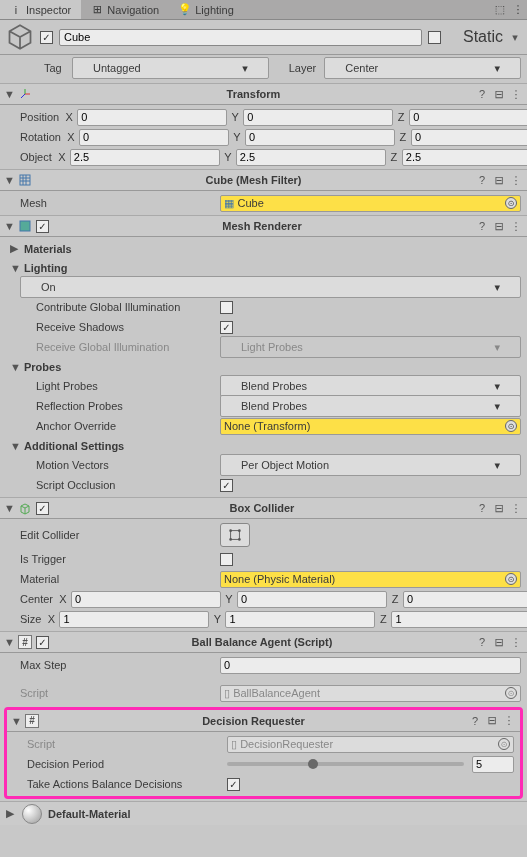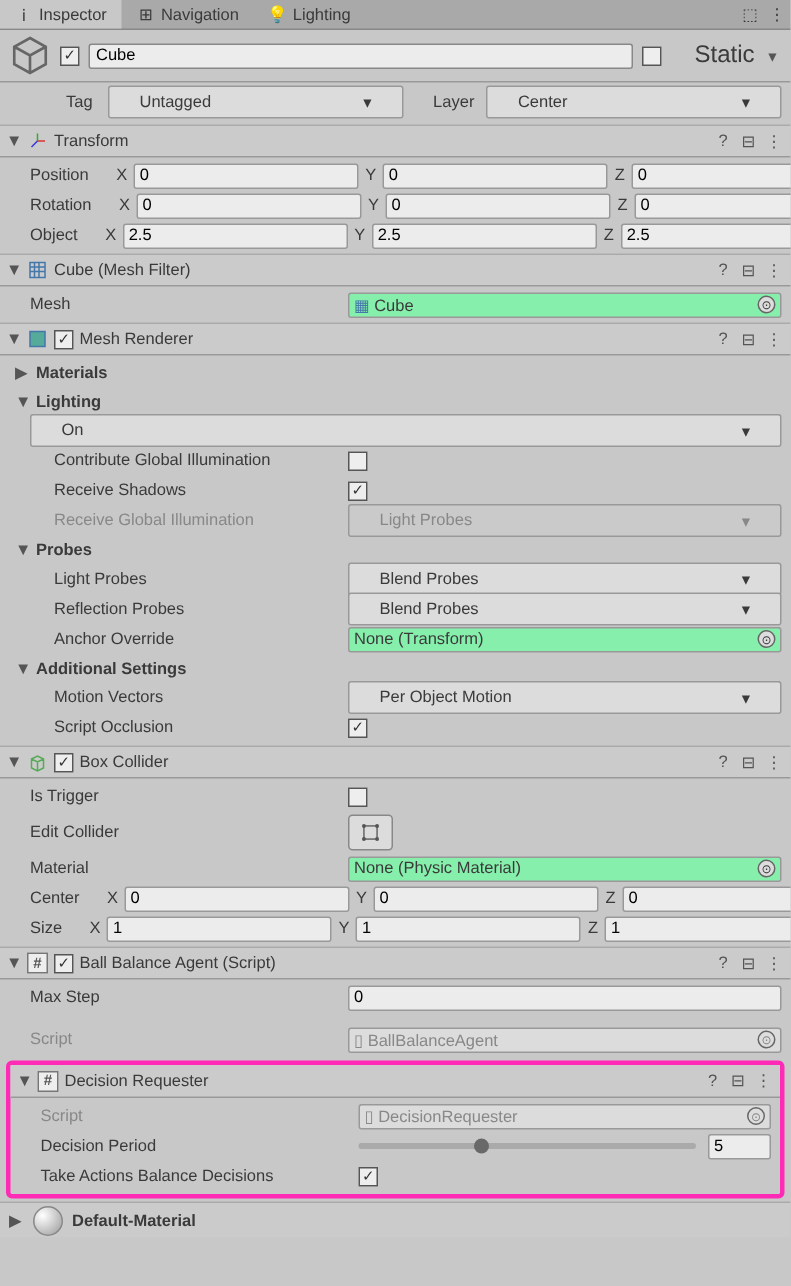--- a/index.html
+++ b/index.html
@@ -17,32 +17,32 @@
 .name-input { flex:1; background:#ececec; border:1px solid #888; border-radius:2px; height:17px; padding:0 4px; font-size:11px; }
 .static-lbl { font-size:16px; margin-left:16px; }
 .dd-arrow { width:12px; text-align:center; color:#555; }
 .tag-row { display:flex; align-items:center; padding:2px 6px 4px 44px; gap:4px; }
 .tag-lbl { width:24px; }
 .select-field { background:#dcdcdc; border:1px solid #999; border-radius:2px; height:22px; display:flex; align-items:center; padding:0 20px; flex:1; justify-content:space-between; cursor:pointer; }
 .layer-lbl { margin-left:16px; margin-right:4px; }
 .comp-hdr { display:flex; align-items:center; background:#cbcbcb; border-top:1px solid #aaa; border-bottom:1px solid #999; padding:2px 4px; height:22px; gap:4px; }
 .foldout { width:10px; cursor:pointer; color:#555; }
 .comp-ic { width:14px; height:14px; display:inline-flex; align-items:center; justify-content:center; }
-.comp-title { font-weight:normal; flex:1; }
+.comp-title { font-weight:bold; flex:1;text-align:center; }
 .comp-tools { display:flex; gap:3px; align-items:center; }
 .tool-ic { width:14px; height:14px; display:inline-flex; align-items:center; justify-content:center; cursor:pointer; color:#555; }
 .comp-body { padding:2px 0; }
-.prop-row { display:flex; align-items:center; padding:1px 6px 1px 20px; height:20px; gap:16px; }
+.prop-row { display:flex; align-items:center; padding:1px 6px 1px 20px; height:20px; gap:4px; }
 .prop-lbl { width:196px; }
 .prop-lbl.indent1 { padding-left:16px; width:196px; }
 .prop-lbl.disabled { color:#888; }
 .val-area { flex:1; display:flex; align-items:center; gap:2px; }
 .axis-lbl { width:12px; text-align:center; }
 .num-in { flex:1; background:#ececec; border:1px solid #999; border-radius:2px; height:17px; padding:0 3px; font-size:11px; }
-.obj-field { flex:1; background:#86efac; border:1px solid #999; border-radius:2px; height:17px; display:flex; align-items:center; padding:0 3px; font-size:11px; justify-content:space-between; cursor:pointer; }
+.obj-field { flex:1; background:#fde047; border:1px solid #999; border-radius:2px; height:17px; display:flex; align-items:center; padding:0 3px; font-size:11px; justify-content:space-between; cursor:pointer; }
 .obj-circle { width:12px; height:12px; border:1px solid #666; border-radius:50%; background:#ddd; font-size:8px; display:flex; align-items:center; justify-content:center; }
 .subheader { display:flex; align-items:center; padding:1px 6px 1px 10px; height:19px; gap:4px; cursor:pointer; }
 .subheader .fold { width:10px; color:#555; }
 .subheader .lbl { font-weight:bold; }
 .edit-btn { width:30px; height:24px; border:1px solid #888; background:#dcdcdc; border-radius:3px; display:flex; align-items:center; justify-content:center; cursor:pointer; }
 .pink-box { border:3px solid #ff2ab5; margin:2px 4px; border-radius:4px; }
 .slider-track { flex:1; height:4px; background:#aaa; border-radius:2px; position:relative; }
 .slider-thumb { position:absolute; width:10px; height:10px; background:#696969; border-radius:50%; top:-3px; left:34%; }
 .slider-val { width:42px; background:#ececec; border:1px solid #999; border-radius:2px; height:17px; padding:0 3px; font-size:11px; text-align:left; margin-left:6px; }
 .mat-row { display:flex; align-items:center; padding:3px 6px; gap:6px; background:#cbcbcb; border-top:1px solid #aaa; height:24px; }
@@ -272,41 +272,41 @@
     </span>
   <span class="chk checked"></span>
   <span class="comp-title">Box Collider</span>
   <div class="comp-tools">
     <span class="tool-ic">?</span>
     <span class="tool-ic">⊟</span>
     <span class="tool-ic">⋮</span>
   </div>
 </div>
 <div class="comp-body">
-  <div class="prop-row">
-    <span class="prop-lbl">Is Trigger</span>
-    <div class="val-area">
-        <span class="chk"></span>
-      </div>
-  </div>
   <div class="prop-row" style="height:28px">
     <span class="prop-lbl">Edit Collider</span>
     <div class="val-area">
         <div class="edit-btn">
           <svg viewBox="0 0 16 16" width="14" height="14">
             <rect x="3" y="3" width="10" height="10" fill="none" stroke="#555"></rect>
             <circle cx="3" cy="3" r="1.5" fill="#555"></circle>
             <circle cx="13" cy="3" r="1.5" fill="#555"></circle>
             <circle cx="3" cy="13" r="1.5" fill="#555"></circle>
             <circle cx="13" cy="13" r="1.5" fill="#555"></circle>
           </svg>
         </div>
       </div>
   </div>
   <div class="prop-row">
+    <span class="prop-lbl">Is Trigger</span>
+    <div class="val-area">
+        <span class="chk"></span>
+      </div>
+  </div>
+  <div class="prop-row">
     <span class="prop-lbl">Material</span>
     <div class="obj-field">
         <span>None (Physic Material)</span>
         <span class="obj-circle">⊙</span>
       </div>
   </div>
   <div class="prop-row">
     <span class="prop-lbl">Center</span>
     <div class="val-area">
       <span class="axis-lbl">X</span>

